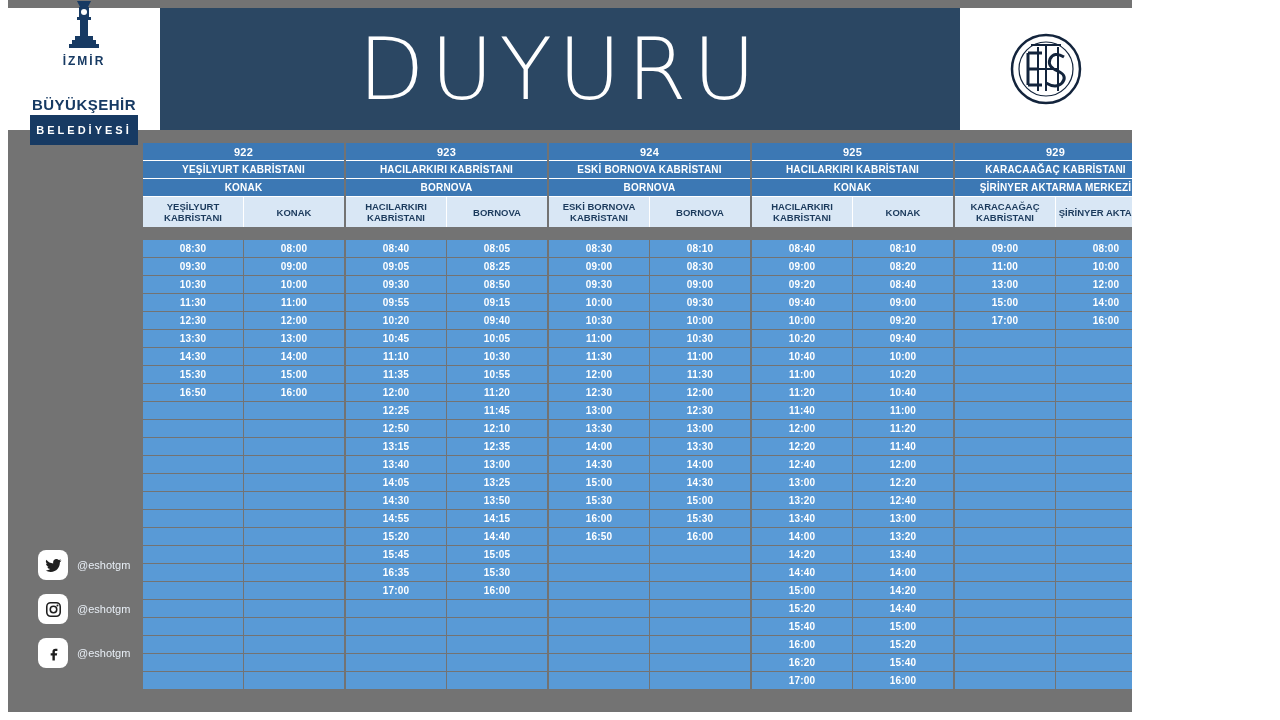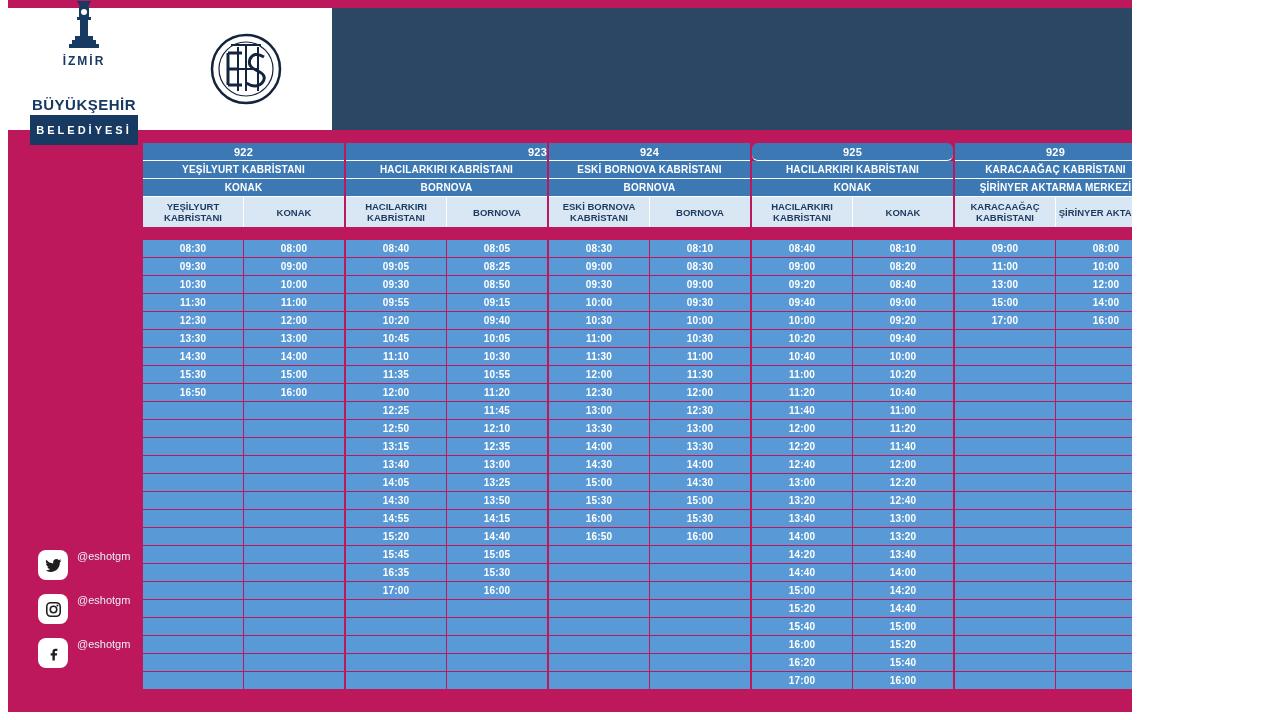--- a/index.html
+++ b/index.html
@@ -6,21 +6,21 @@
   html, body {
     margin: 0; padding: 0;
     width: 1280px; height: 720px;
     background: #ffffff;
     font-family: "Liberation Sans", sans-serif;
     overflow: hidden;
   }
   #page {
     position: relative;
     width: 1140px; height: 720px;
-    background: #be185d;
+    background: #737373;
     overflow: hidden;
   }
   
   .edge {
     position: absolute;
     top: 0; bottom: 0;
     width: 8px;
     background: #ffffff;
     z-index: 6;
   }
@@ -109,21 +109,21 @@
 
   
   .social {
     position: absolute;
     left: 38px;
     bottom: 38px;
     z-index: 4;
   }
   .social-row {
     display: flex;
-    align-items: flex-start;
+    align-items: center;
     margin-bottom: 14px;
   }
   .social-badge {
     width: 30px; height: 30px;
     border-radius: 8px;
     background: #ffffff;
     display: flex;
     align-items: center;
     justify-content: center;
     margin-right: 9px;
@@ -221,20 +221,23 @@
           <rect x="11" y="43" width="18" height="4" fill="#173a63"></rect>
           <rect x="8" y="47" width="24" height="4" fill="#173a63"></rect>
           <rect x="5" y="51" width="30" height="4" fill="#173a63"></rect>
         </svg>
       </div>
       <div class="logo-text-1">İZMİR</div>
       <div class="logo-text-2">BÜYÜKŞEHİR</div>
       <div class="logo-text-3">BELEDİYESİ</div>
     </div>
 
+    <div class="title-wrap">
+      <div class="title">DUYURU</div>
+    </div>
 
     <div class="eshot-box">
       <svg width="96" height="96" viewBox="0 0 96 96" aria-hidden="true">
         <circle cx="48" cy="48" r="34" fill="none" stroke="#13243c" stroke-width="2.5"></circle>
         <circle cx="48" cy="48" r="27" fill="none" stroke="#13243c" stroke-width="1.2"></circle>
         <path d="M30 32 L30 64 M30 32 L44 32 M30 48 L41 48 M30 64 L44 64" fill="none" stroke="#13243c" stroke-width="3"></path>
         <path d="M66 36 Q56 30 52 38 Q49 46 60 50 Q70 55 64 62 Q58 68 48 62" fill="none" stroke="#13243c" stroke-width="3"></path>
         <path d="M40 26 L40 70 M40 48 L60 48 M60 26 L60 70" fill="none" stroke="#13243c" stroke-width="2"></path>
         <path d="M33 24 L63 24 M48 24 L48 70" fill="none" stroke="#13243c" stroke-width="2"></path>
       </svg>
@@ -330,21 +333,21 @@
             <div class="cell empty"></div>
             <div class="cell empty"></div>
             <div class="cell empty"></div>
             <div class="cell empty"></div>
             <div class="cell empty"></div>
             <div class="cell empty"></div>
           </div>
         </div>
       </div>
       <div class="route">
-        <div class="route-num" style="width: 201px; text-align: right;">923</div>
+        <div class="route-num" style="width: 201px;">923</div>
         <div class="route-dir1" style="width: 201px;">HACILARKIRI KABRİSTANI</div>
         <div class="route-dir2" style="width: 201px;">BORNOVA</div>
         <div class="colheads">
           <div class="colhead" style="width: 100px;">HACILARKIRI KABRİSTANI</div>
           <div class="colhead" style="width: 100px;">BORNOVA</div>
         </div>
         <div class="rows">
           <div class="col" style="width: 100px;">
             <div class="cell">08:40</div>
             <div class="cell">09:05</div>
@@ -460,21 +463,21 @@
             <div class="cell empty"></div>
             <div class="cell empty"></div>
             <div class="cell empty"></div>
             <div class="cell empty"></div>
             <div class="cell empty"></div>
             <div class="cell empty"></div>
           </div>
         </div>
       </div>
       <div class="route">
-        <div class="route-num" style="width: 201px; border-radius: 6px;">925</div>
+        <div class="route-num" style="width: 201px;">925</div>
         <div class="route-dir1" style="width: 201px;">HACILARKIRI KABRİSTANI</div>
         <div class="route-dir2" style="width: 201px;">KONAK</div>
         <div class="colheads">
           <div class="colhead" style="width: 100px;">HACILARKIRI KABRİSTANI</div>
           <div class="colhead" style="width: 100px;">KONAK</div>
         </div>
         <div class="rows">
           <div class="col" style="width: 100px;">
             <div class="cell">08:40</div>
             <div class="cell">09:00</div>

